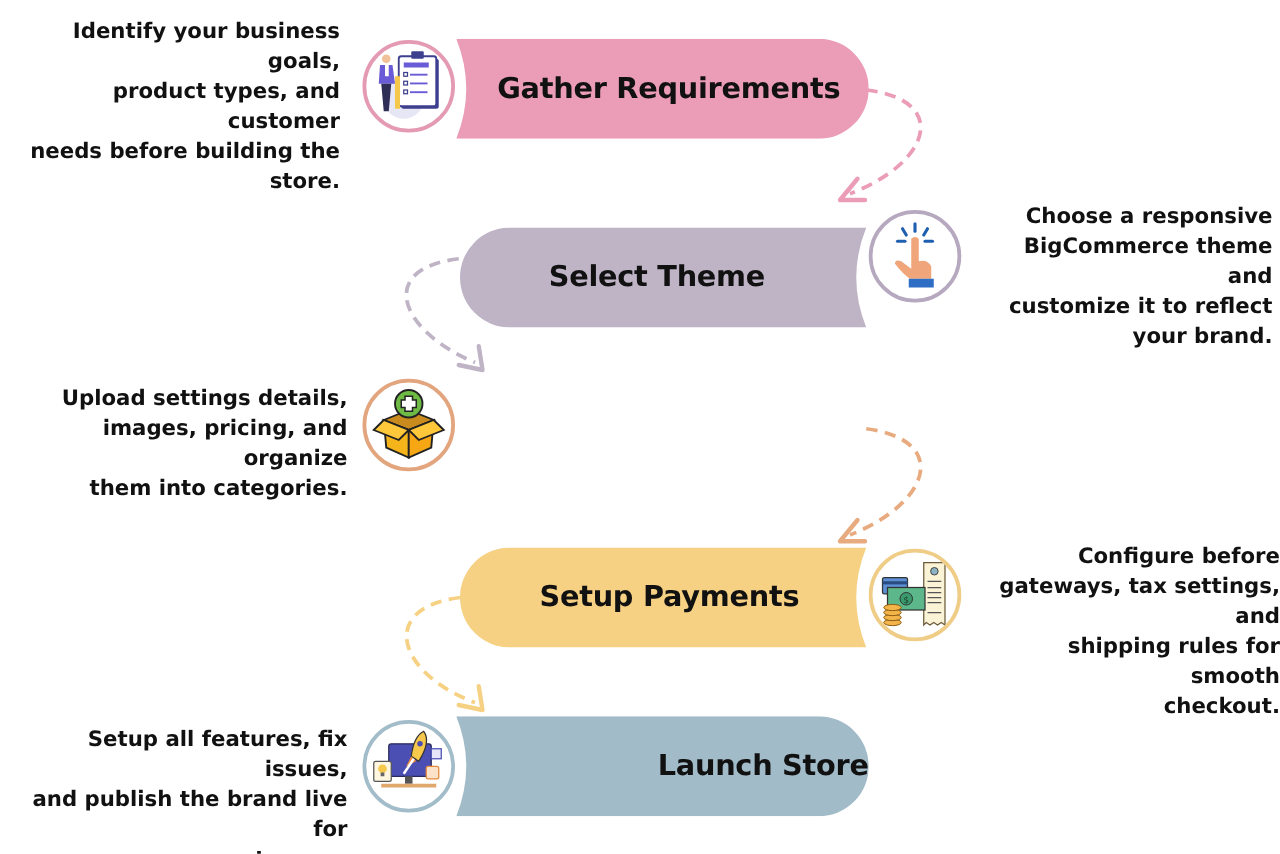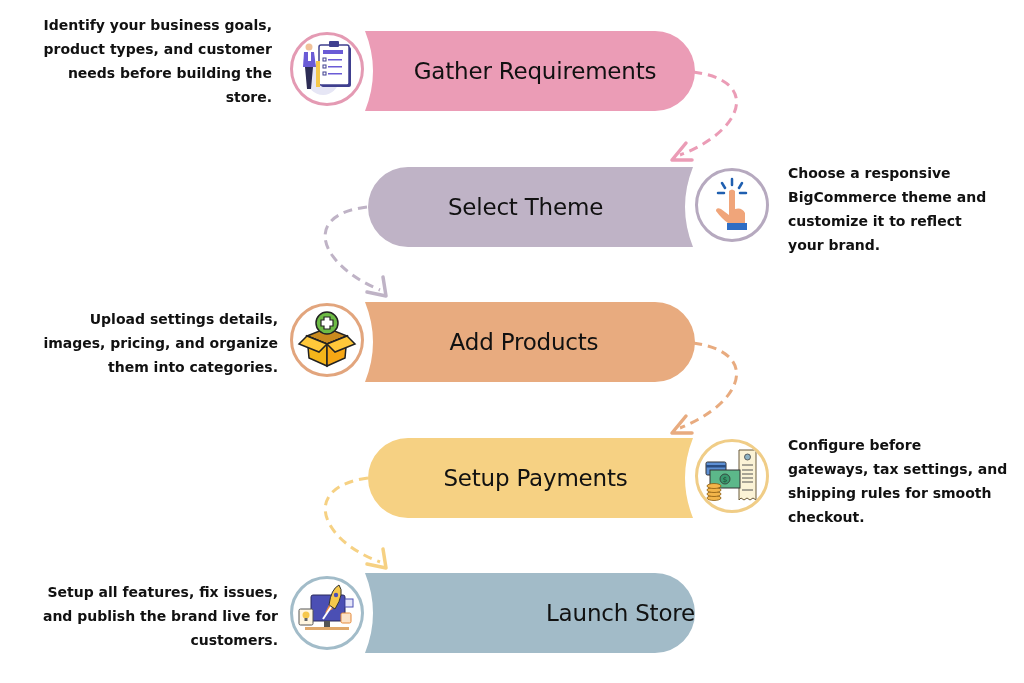--- a/index.html
+++ b/index.html
@@ -1,24 +1,24 @@
 <!DOCTYPE html>
 <html><head>
 <meta charset="utf-8">
 <style>
   html, body { margin: 0; padding: 0; background: #ffffff; }
   body { width: 1024px; height: 683px; position: relative; overflow: hidden;
          font-family: "DejaVu Sans", "Liberation Sans", sans-serif; }
   .canvas { position: absolute; left: 0; top: 0; width: 1024px; height: 683px; }
   .pill { position: absolute; height: 80px; display: flex; align-items: center; justify-content: center; }
   .pill svg.shape { position: absolute; left: 0; top: 0; }
-  .pill .label { position: relative; font-weight: normal; font-size: 23px; color: #111111; letter-spacing: -0.2px; }
-  .desc { position: absolute; font-weight: bold; font-size: 14px; line-height: 24px; color: #111111; }
+  .pill .label { position: relative; font-weight: bold; font-size: 23px; color: #111111; letter-spacing: -0.2px; }
+  .desc { position: absolute; font-weight: bold; font-size: 17px; line-height: 24px; color: #111111; }
   .desc.left { text-align: right; }
-  .desc.right { text-align: left; }
+  .desc.right { text-align: right; }
   .icon-circle { position: absolute; width: 74px; height: 74px; border-radius: 50%; background: #ffffff;
                  box-sizing: border-box; border: 3px solid; overflow: hidden; }
   .icon-circle svg { position: absolute; left: 0; top: 0; width: 68px; height: 68px; }
   .connector { position: absolute; left: 0; top: 0; pointer-events: none; }
 </style>
 </head>
 <body>
 
 <div class="canvas">
 
@@ -67,21 +67,21 @@
       <rect x="23" y="26" width="4" height="26" fill="#f5c84b"></rect>
     </svg>
   </div>
   <div class="pill" style="left:365px; top:31px; width:330px;">
     <svg class="shape" width="330" height="80" viewBox="0 0 330 80">
       <path id="p1" d="M0,0 L290,0 A40,40 0 0 1 290,80 L0,80 Q16,40 0,0 Z" fill="#eb9cb6"></path>
     </svg>
     <span class="label" style="margin-left:10px;">Gather Requirements</span>
   </div>
 
-  <div class="pill" style="left:368px; top:167px; width:325px;">
+  <div class="pill" style="left:368px; top:182px; width:325px;">
     <svg class="shape" width="325" height="80" viewBox="0 0 325 80">
       <path id="p2" d="M40,0 L325,0 Q309,40 325,80 L40,80 A40,40 0 0 1 40,0 Z" fill="#bfb3c6"></path>
     </svg>
     <span class="label" style="margin-left:-10px;">Select Theme</span>
   </div>
   <div class="icon-circle" id="ring2" style="left: 695px; top: 168px; border-color: rgb(182, 169, 191);">
     <svg viewBox="0 0 68 68">
       <g stroke="#1f5fb0" stroke-width="2.5" stroke-linecap="round">
         <line x1="34" y1="8" x2="34" y2="14"></line>
         <line x1="24" y1="12" x2="27" y2="17"></line>
@@ -108,26 +108,20 @@
   <div class="icon-circle" id="ring3" style="left: 290px; top: 303px; border-color: rgb(226, 165, 125);">
     <svg viewBox="0 0 68 68">
       <path d="M14,30 L34,22 L54,30 L34,38 Z" fill="#c98a1e" stroke="#222" stroke-width="1.5"></path>
       <path d="M14,30 L34,38 L34,60 L16,52 Z" fill="#f5b51a" stroke="#222" stroke-width="1.5"></path>
       <path d="M54,30 L34,38 L34,60 L52,52 Z" fill="#f7a714" stroke="#222" stroke-width="1.5"></path>
       <path d="M14,30 L6,38 L26,46 L34,38 Z" fill="#ffc83a" stroke="#222" stroke-width="1.5"></path>
       <path d="M54,30 L62,38 L42,46 L34,38 Z" fill="#ffc83a" stroke="#222" stroke-width="1.5"></path>
       <circle cx="34" cy="17" r="11" fill="#6dbb45" stroke="#222" stroke-width="1.5"></circle>
       <path d="M31,11 L37,11 L37,14 L40,14 L40,20 L37,20 L37,23 L31,23 L31,20 L28,20 L28,14 L31,14 Z" fill="#ffffff" stroke="#222" stroke-width="1.2"></path>
     </svg>
-  </div>
-  <div class="pill" style="left:365px; top:302px; width:330px;">
-    <svg class="shape" width="330" height="80" viewBox="0 0 330 80">
-      <path id="p3" d="M0,0 L290,0 A40,40 0 0 1 290,80 L0,80 Q16,40 0,0 Z" fill="#e8ab7f"></path>
-    </svg>
-    <span class="label" style="margin-left:-12px;">Add Products</span>
   </div>
 
   <div class="pill" style="left:368px; top:438px; width:325px;">
     <svg class="shape" width="325" height="80" viewBox="0 0 325 80">
       <path id="p4" d="M40,0 L325,0 Q309,40 325,80 L40,80 A40,40 0 0 1 40,0 Z" fill="#f6d183"></path>
     </svg>
     <span class="label" style="margin-left:10px;">Setup Payments</span>
   </div>
   <div class="icon-circle" id="ring4" style="left: 695px; top: 439px; border-color: rgb(240, 205, 135);">
     <svg viewBox="0 0 68 68">

